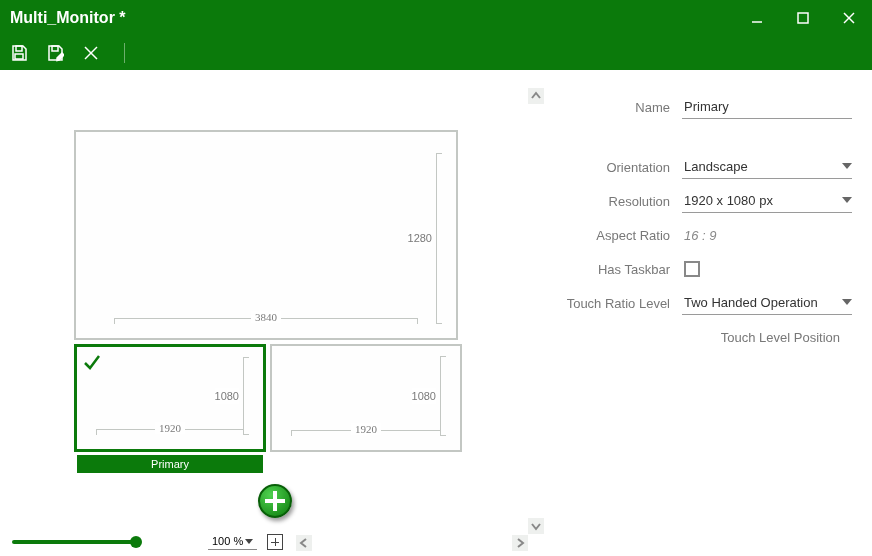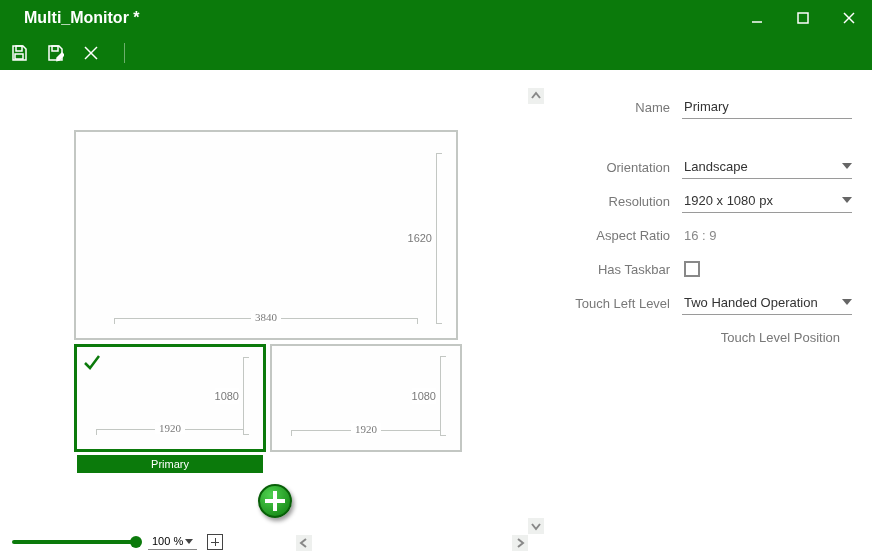--- a/index.html
+++ b/index.html
@@ -1,19 +1,19 @@
 <!DOCTYPE html>
 <html><head>
 <meta charset="utf-8">
 <style>
   * { box-sizing: border-box; margin: 0; padding: 0; }
   html, body { width: 872px; height: 556px; font-family: "Segoe UI", Arial, sans-serif; overflow: hidden; background: #fff; }
   
   .titlebar { background: #0b7a0b; height: 70px; color: #fff; }
-  .titlebar-top { display: flex; align-items: center; height: 36px; padding-left: 24px; }
+  .titlebar-top { display: flex; align-items: center; height: 36px; padding-left: 10px; }
   .title { font-size: 16px; font-weight: 600; flex: 1; }
   .win-btn { width: 46px; height: 36px; display: flex; align-items: center; justify-content: center; color: #fff; }
   .win-btn svg { width: 14px; height: 14px; stroke: #fff; fill: none; stroke-width: 1.5; }
   .toolbar { display: flex; align-items: center; height: 34px; padding-left: 10px; gap: 18px; }
   .toolbar .tbtn { width: 18px; height: 18px; display: flex; align-items: center; justify-content: center; }
   .toolbar .tbtn svg { width: 18px; height: 18px; stroke: #fff; fill: none; stroke-width: 1.5; }
   .toolbar .sep { width: 1px; height: 20px; background: rgba(255,255,255,0.4); margin-left: 6px; }
 
   
   .content { display: flex; height: calc(556px - 70px); }
@@ -42,32 +42,32 @@
   
   .add-btn { position: absolute; width: 34px; height: 34px; border-radius: 50%; background: radial-gradient(circle at 35% 30%, #4fd24f, #0b7a0b); border: 2px solid #085f08; box-shadow: 2px 3px 4px rgba(0,0,0,0.4); display: flex; align-items: center; justify-content: center; }
   .add-btn::after { content: ""; width: 20px; height: 20px; background:
       linear-gradient(#fff,#fff) center/4px 20px no-repeat,
       linear-gradient(#fff,#fff) center/20px 4px no-repeat; }
 
   
   .bottom-ctrls { position: absolute; left: 12px; bottom: 6px; right: 12px; display: flex; align-items: center; gap: 10px; }
   .zoom-track { width: 126px; height: 4px; background: #0b7a0b; position: relative; border-radius: 2px; }
   .zoom-thumb { position: absolute; width: 12px; height: 12px; border-radius: 50%; background: #0b7a0b; top: -4px; left: 118px; }
-  .zoom-val { font-size: 11px; border-bottom: 1px solid #888; padding: 2px 4px; display: flex; align-items: center; gap: 2px; }
+  .zoom-val { font-size: 11px; border-bottom: 1px solid #888; padding: 2px 4px; display: flex; align-items: center; gap: 2px; margin-left: 60px; }
   .zoom-val svg { width: 8px; height: 8px; fill: #444; }
   .fit-btn { width: 16px; height: 16px; border: 1px solid #444; position: relative; }
   .fit-btn::before, .fit-btn::after { content: ""; position: absolute; background: #444; }
   .fit-btn::before { left: 3px; right: 3px; top: 50%; height: 1px; }
   .fit-btn::after  { top: 3px; bottom: 3px; left: 50%; width: 1px; }
 
   
   .prop-row { display: flex; align-items: center; height: 34px; }
   .prop-label { flex: 1; text-align: right; color: #787878; font-size: 13px; padding-right: 12px; }
   .prop-field { width: 170px; font-size: 13px; color: #333; border-bottom: 1px solid #9a9a9a; padding: 4px 0 4px 2px; display: flex; align-items: center; }
-  .prop-field.noborder { border-bottom: none; color: #888; }
+  .prop-field.noborder { border-bottom: none; color: #888; font-style: italic; }
   .prop-field .caret { margin-left: auto; }
   .prop-field .caret svg { width: 10px; height: 10px; fill: #666; }
   .checkbox { width: 16px; height: 16px; border: 2px solid #888; display: flex; align-items: center; justify-content: center; }
   .checkbox.checked { background: #0b7a0b; border-color: #0b7a0b; }
   .checkbox.checked svg { width: 12px; height: 12px; stroke: #fff; fill: none; stroke-width: 3; }
   .gap { height: 26px; }
 </style>
 </head>
 <body>
 
@@ -120,21 +120,21 @@
   <div class="canvas-wrap">
 
     <div class="scroll-btn scroll-up">
       <svg viewBox="0 0 10 10">
           <polyline points="1,7 5,2 9,7"></polyline>
         </svg>
     </div>
 
     <div class="mon" style="left:74px; top:60px; width:384px; height:210px;">
       <div class="vmark">
-          <span>1620</span>
+          <span>1280</span>
         </div>
       <div class="hmark">
           <span>3840</span>
         </div>
     </div>
 
     <div class="mon selected" style="left:74px; top:274px; width:192px; height:108px;">
       <div class="check"><svg viewBox="0 0 18 18">
             <polyline points="2,10 7,15 16,3"></polyline>
           </svg></div>
@@ -220,21 +220,21 @@
           <span>16 : 9</span>
         </div>
     </div>
     <div class="prop-row">
       <div class="prop-label">Has Taskbar</div>
       <div class="prop-field noborder">
         <div class="checkbox"></div>
       </div>
     </div>
     <div class="prop-row">
-      <div class="prop-label">Touch Left Level</div>
+      <div class="prop-label">Touch Ratio Level</div>
       <div class="prop-field">
         <span>Two Handed Operation</span>
         <span class="caret"><svg viewBox="0 0 10 10">
               <polygon points="0,2 10,2 5,8"></polygon>
             </svg></span>
       </div>
     </div>
     <div class="prop-row">
       <div class="prop-label">Touch Level Position</div>
     </div>

